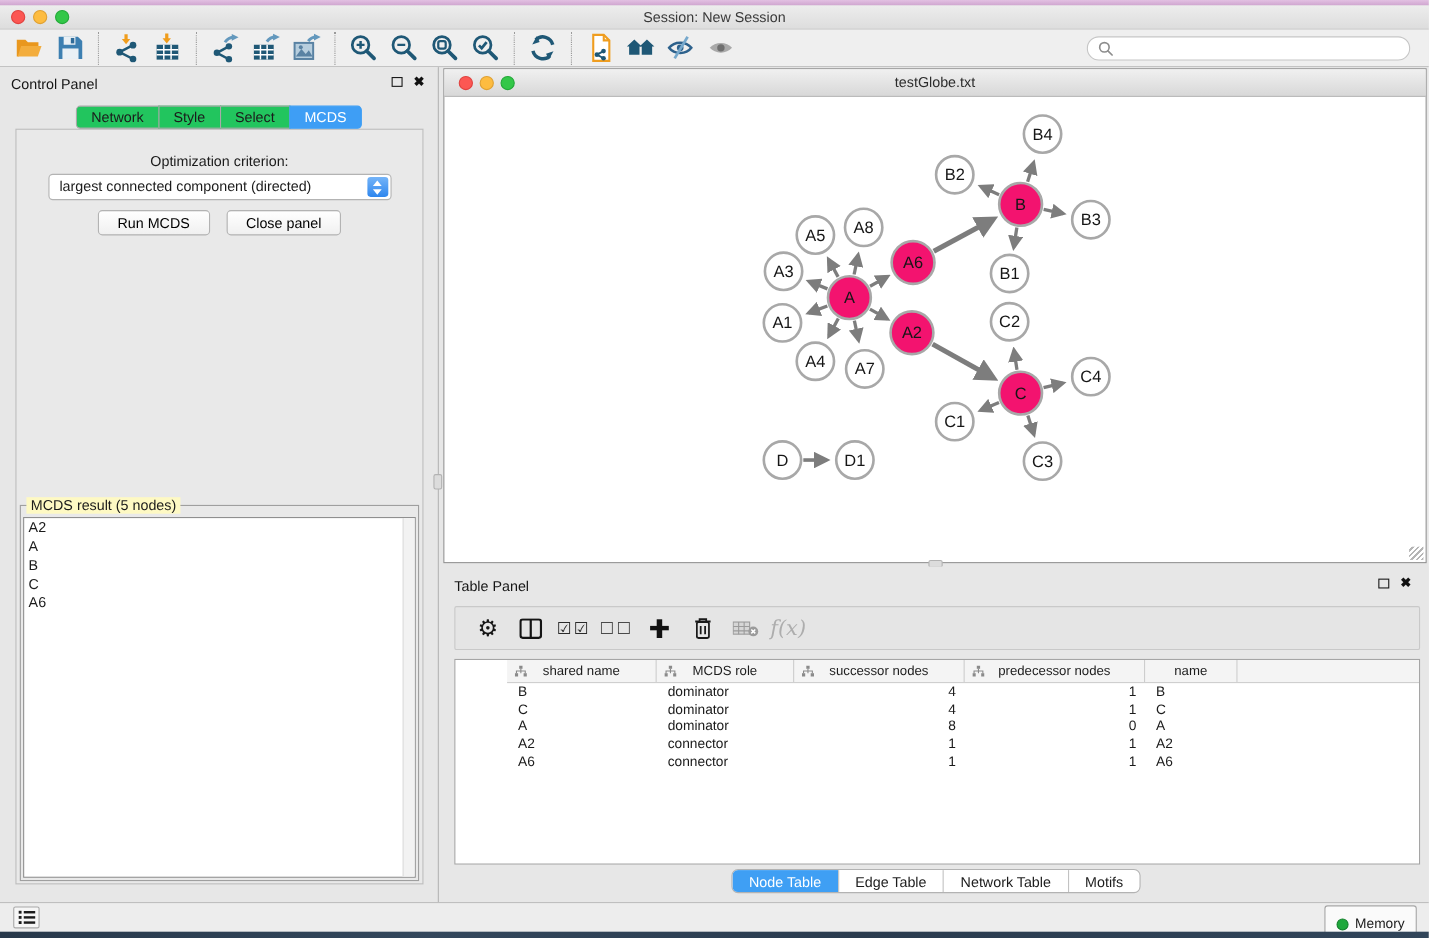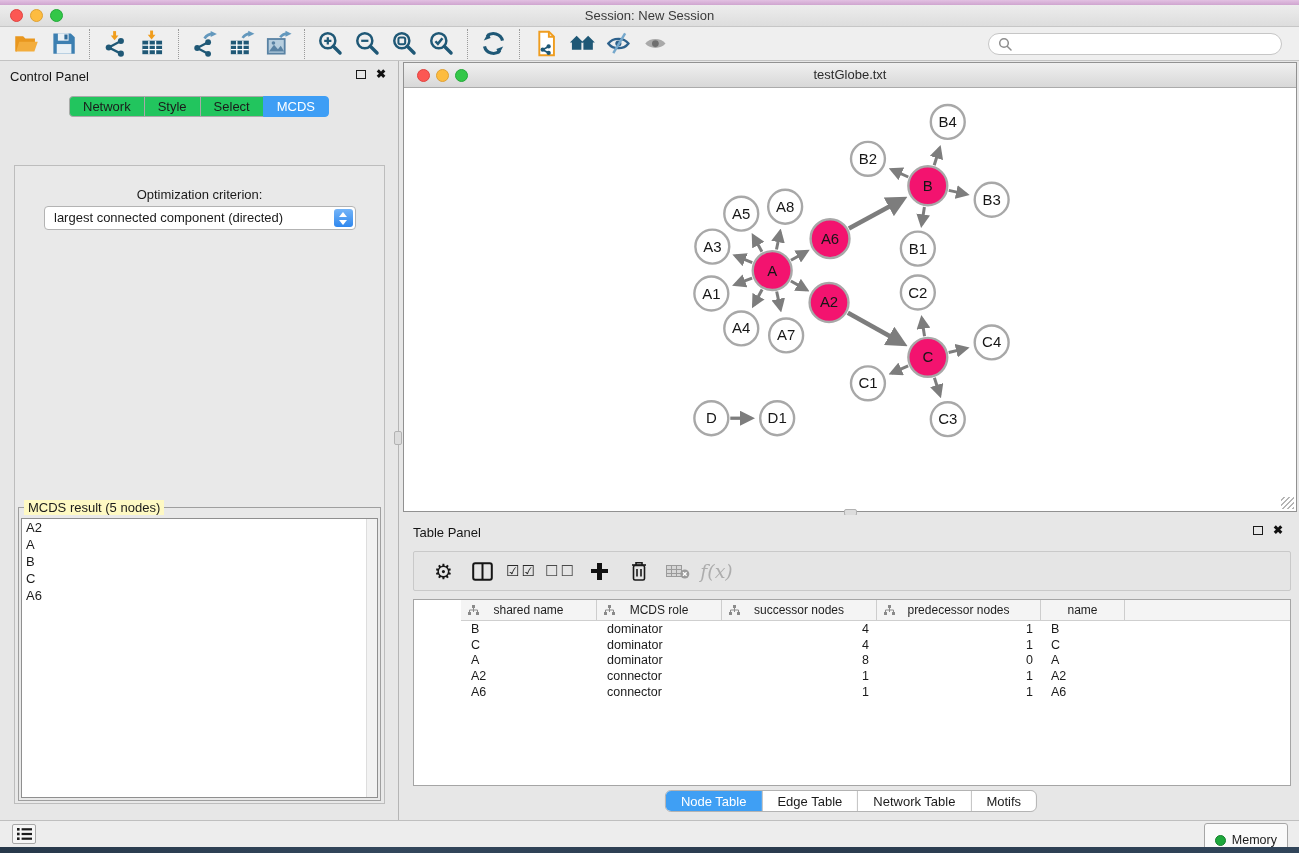--- a/index.html
+++ b/index.html
@@ -43,21 +43,21 @@
   .close-icon { font-size:12px; font-weight:bold; color:#111; line-height:11px; }
 
   .cp-tabs { position:absolute; top:35px; left:50%; transform:translateX(-50%); display:flex;
              height:21px; z-index:2; }
   .cp-tab { border:1px solid #a9a9a9; margin-left:-1px; background:#22c55e; padding:0 13px;
             font-size:13px; line-height:19px; }
   .cp-tab:first-child { border-radius:4px 0 0 4px; margin-left:0; }
   .cp-tab.selected { background:#3e9ef5; border-color:#3e9ef5; color:#fff; border-radius:0 4px 4px 0; }
 
   .cp-body { position:absolute; left:14px; right:13px; top:56px; bottom:16px;
-             background:#e9e9e9; border:1px solid #bdbdbd;margin-top:48px; }
+             background:#e9e9e9; border:1px solid #bdbdbd; }
   .opt-label { margin-top:21px; text-align:center; font-size:13px; }
   .dropdown { position:absolute; left:29px; right:28px; top:40px; height:24px; background:#fff;
               border:1px solid #b3b3b3; border-radius:4px; font-size:13px; line-height:22px;
               padding-left:9px; }
   .stepper { position:absolute; right:2px; top:2px; width:19px; height:18px; border-radius:3px;
              background:linear-gradient(#74b4f8,#2f87ee); }
   .stepper::before { content:""; position:absolute; left:5px; top:2.5px;
       border-left:4.5px solid transparent; border-right:4.5px solid transparent; border-bottom:5px solid #fff; }
   .stepper::after { content:""; position:absolute; left:5px; bottom:2.5px;
       border-left:4.5px solid transparent; border-right:4.5px solid transparent; border-top:5px solid #fff; }
@@ -305,20 +305,24 @@
       <span class="cp-tab">Network</span>
       <span class="cp-tab">Style</span>
       <span class="cp-tab">Select</span>
       <span class="cp-tab selected">MCDS</span>
     </div>
     <div class="cp-body">
       <div class="opt-label">Optimization criterion:</div>
       <div class="dropdown">
         <span>largest connected component (directed)</span>
         <span class="stepper"></span>
+      </div>
+      <div class="btn-row">
+        <button class="btn">Run MCDS</button>
+        <button class="btn">Close panel</button>
       </div>
       <div class="groupbox">
         <span class="groupbox-title">MCDS result (5 nodes)</span>
         <div class="result-list">
           <div id="mcds-items">
               <div class="result-item">A2</div>
               <div class="result-item">A</div>
               <div class="result-item">B</div>
               <div class="result-item">C</div>
               <div class="result-item">A6</div>

